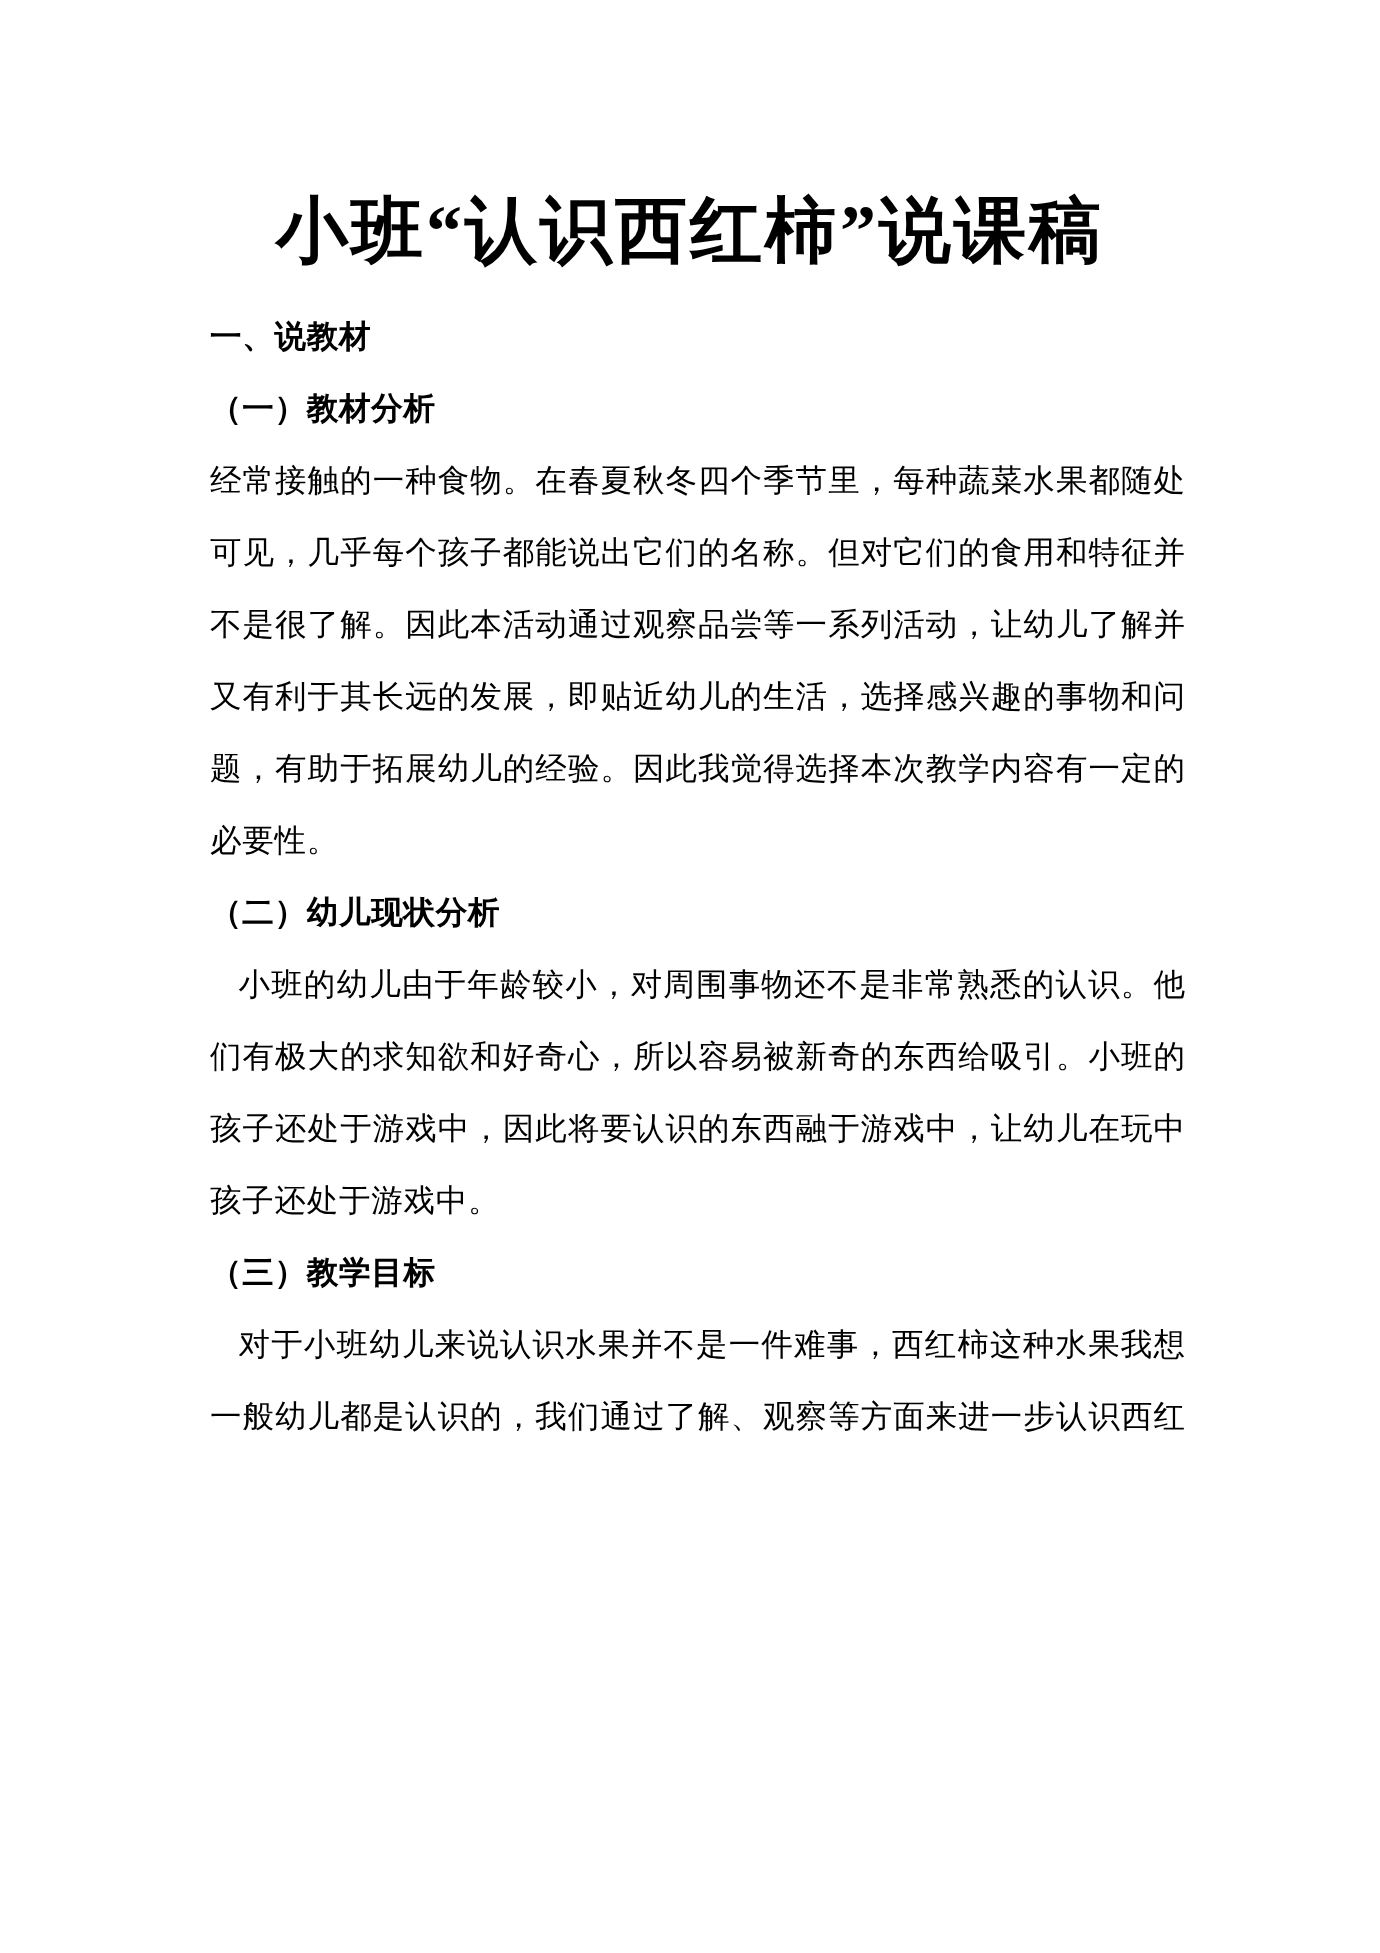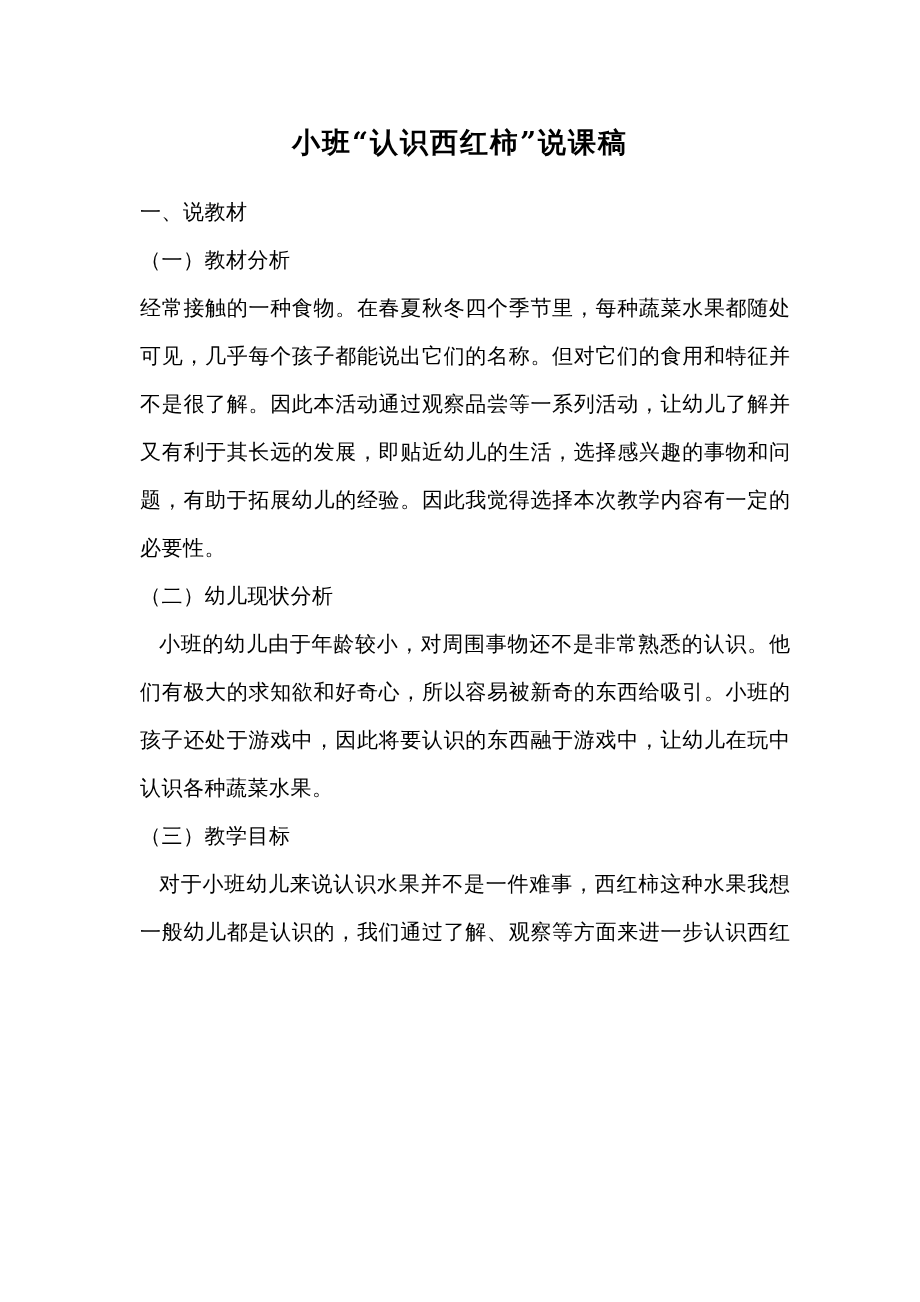--- a/index.html
+++ b/index.html
@@ -10,29 +10,30 @@
   .page {
     position: relative;
     width: 920px;
     height: 1302px;
     background: #ffffff;
     color: #000000;
     font-family: "DejaVu Serif", "Liberation Serif", serif;
     overflow: hidden;
   }
   .doc-title {
-    margin: 4px;
+    margin: 16px;
     padding-top: 110px;
     height: 58px;
     line-height: 58px;
-    font-size: 28px;
+    font-size: 48px;
     font-weight: 700;
     letter-spacing: 2px;
     text-align: center;
     white-space: nowrap;
+    font-family: Liberation Serif, serif;
   }
   .doc-body {
     margin-top: 16px;
     padding-left: 140px;
     padding-right: 130px;
   }
   .doc-line {
     height: 48px;
     line-height: 48px;
     font-size: 21px;
@@ -43,39 +44,39 @@
   .doc-line.fill {
     white-space: normal;
     letter-spacing: 0;
     text-align: justify;
     text-align-last: justify;
   }
   .doc-line.indent {
     text-indent: 19px;
   }
   .doc-line.h1, .doc-line.h2 {
-    font-weight: 400;
+    font-weight: 700;
   }
 </style>
 </head>
 <body>
 
 <div class="page">
   <h1 class="doc-title">小班“认识西红柿”说课稿</h1>
   <div class="doc-body">
       <div class="doc-line h1">一、说教材</div>
       <div class="doc-line h2">（一）教材分析</div>
       <div class="doc-line body fill">经常接触的一种食物。在春夏秋冬四个季节里，每种蔬菜水果都随处</div>
       <div class="doc-line body fill">可见，几乎每个孩子都能说出它们的名称。但对它们的食用和特征并</div>
       <div class="doc-line body fill">不是很了解。因此本活动通过观察品尝等一系列活动，让幼儿了解并</div>
       <div class="doc-line body fill">又有利于其长远的发展，即贴近幼儿的生活，选择感兴趣的事物和问</div>
       <div class="doc-line body fill">题，有助于拓展幼儿的经验。因此我觉得选择本次教学内容有一定的</div>
       <div class="doc-line body">必要性。</div>
       <div class="doc-line h2">（二）幼儿现状分析</div>
       <div class="doc-line body fill indent">小班的幼儿由于年龄较小，对周围事物还不是非常熟悉的认识。他</div>
       <div class="doc-line body fill">们有极大的求知欲和好奇心，所以容易被新奇的东西给吸引。小班的</div>
       <div class="doc-line body fill">孩子还处于游戏中，因此将要认识的东西融于游戏中，让幼儿在玩中</div>
-      <div class="doc-line body">认识各种蔬菜水果。</div>
+      <div class="doc-line body">孩子还处于游戏中。</div>
       <div class="doc-line h2">（三）教学目标</div>
       <div class="doc-line body fill indent">对于小班幼儿来说认识水果并不是一件难事，西红柿这种水果我想</div>
       <div class="doc-line body fill">一般幼儿都是认识的，我们通过了解、观察等方面来进一步认识西红</div>
     </div>
 </div>
 
 </body></html>

